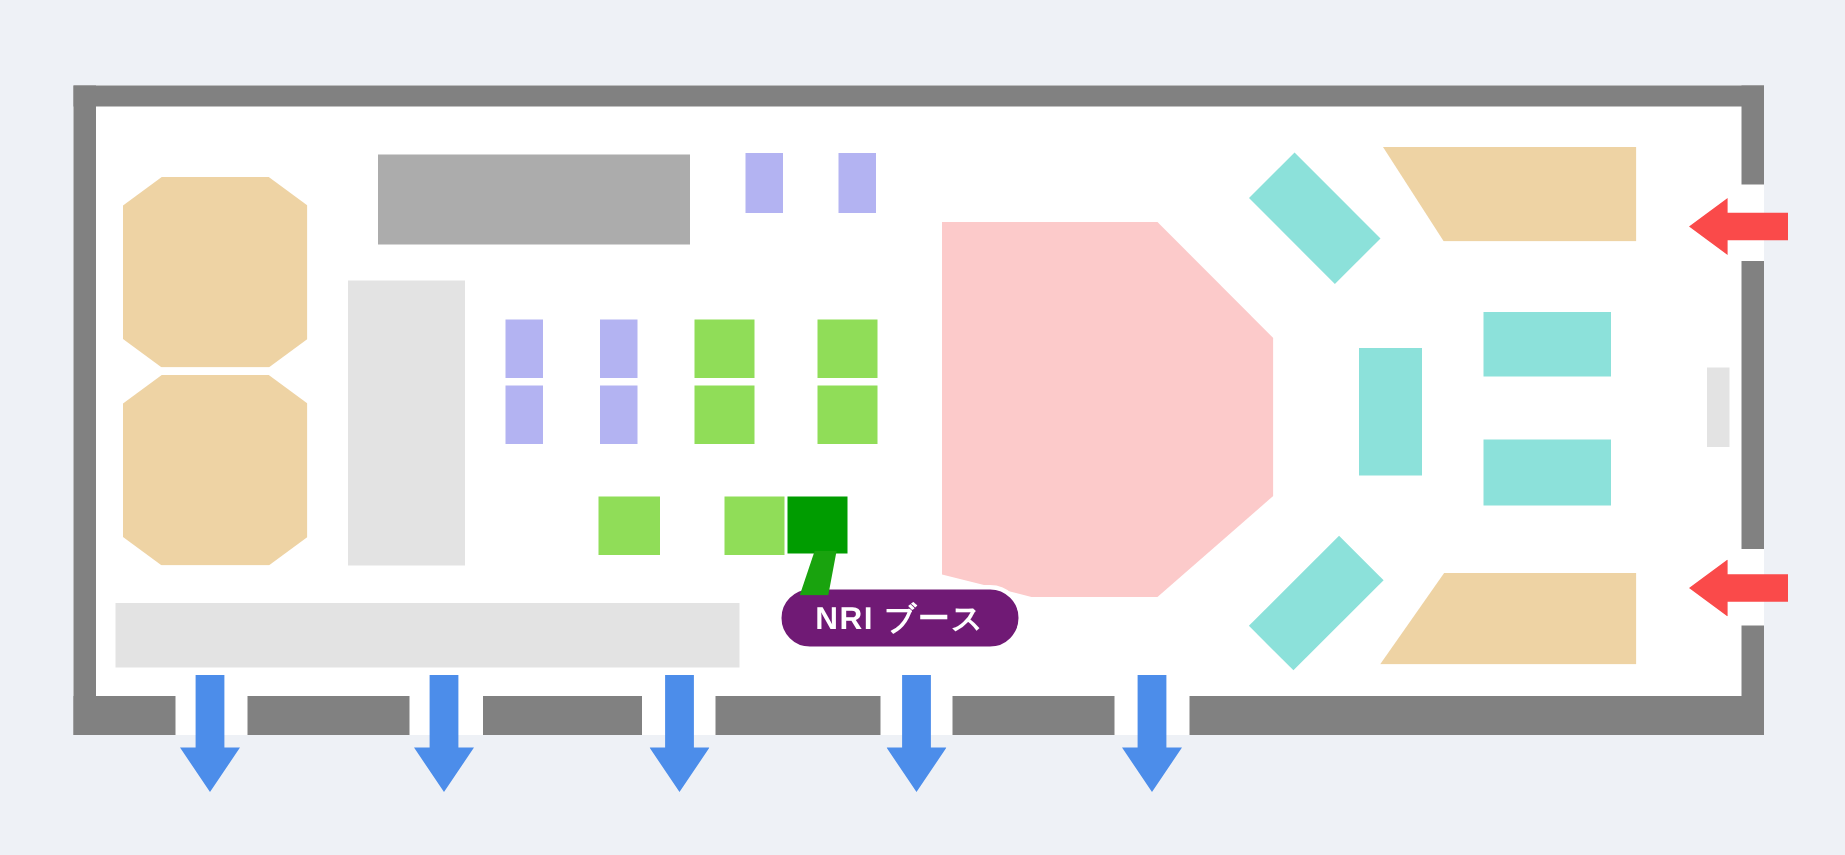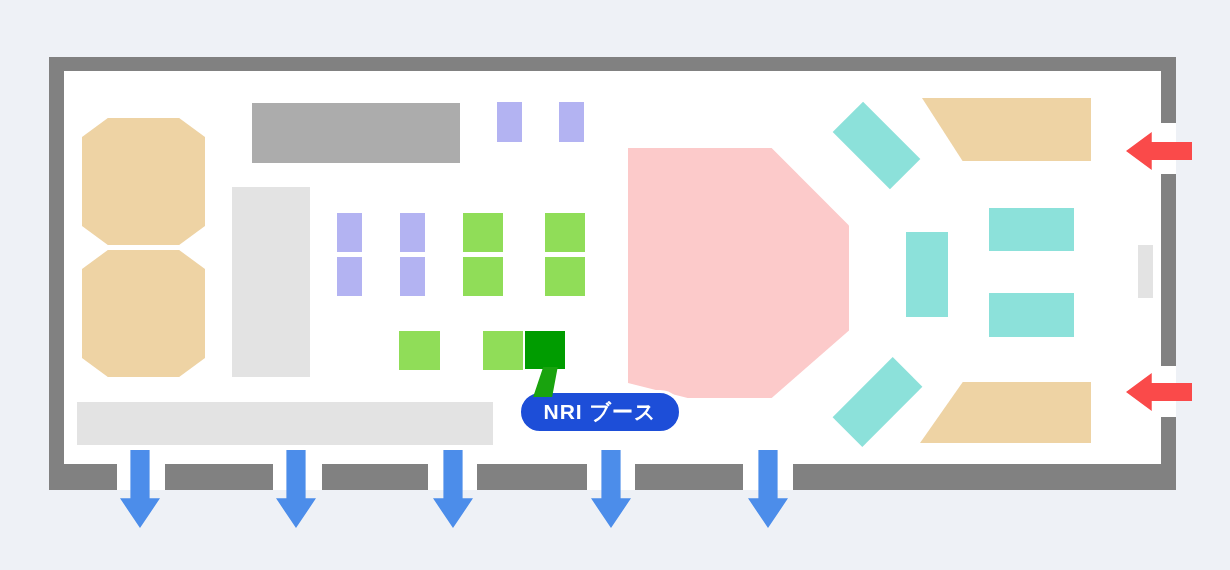--- a/index.html
+++ b/index.html
@@ -17,21 +17,21 @@
   .wall{z-index:3;}
   .booth{z-index:2;}
   .floor{z-index:1;}
   .arrow{z-index:4;}
 </style>
 </head>
 <body>
 
 <div id="scene" style="width: 1230px; height: 570px; background: rgb(238, 241, 246);">
   <div id="callout-tail" style="left: 532px; top: 367px; width: 28px; height: 30px; background: rgb(25, 163, 14); clip-path: polygon(40% 0%, 92% 0%, 72% 100%, 4% 100%);"></div>
-  <div id="callout-pill" style="left: 518px; top: 390px; width: 164px; height: 44px; background: #1d4ed8; border-color: rgb(255, 255, 255); color: rgb(255, 255, 255); font-size: 21px;">
+  <div id="callout-pill" style="left: 518px; top: 390px; width: 164px; height: 44px; background: #701a75; border-color: rgb(255, 255, 255); color: rgb(255, 255, 255); font-size: 21px;">
     <span>NRI ブース</span>
   </div>
 <div class="abs floor" style="left: 49px; top: 57px; width: 1127px; height: 433px; background: rgb(255, 255, 255);"></div>
     <div class="abs wall" style="left: 49px; top: 57px; width: 1127px; height: 14px; background: rgb(129, 129, 129);"></div>
     <div class="abs wall" style="left: 49px; top: 57px; width: 15px; height: 433px; background: rgb(129, 129, 129);"></div>
     <div class="abs wall" style="left: 1161px; top: 57px; width: 15px; height: 66px; background: rgb(129, 129, 129);"></div>
     <div class="abs wall" style="left: 1161px; top: 174px; width: 15px; height: 192px; background: rgb(129, 129, 129);"></div>
     <div class="abs wall" style="left: 1161px; top: 417px; width: 15px; height: 73px; background: rgb(129, 129, 129);"></div>
     <div class="abs wall" style="left: 49px; top: 464px; width: 68px; height: 26px; background: rgb(129, 129, 129);"></div>
     <div class="abs wall" style="left: 165px; top: 464px; width: 108px; height: 26px; background: rgb(129, 129, 129);"></div>

